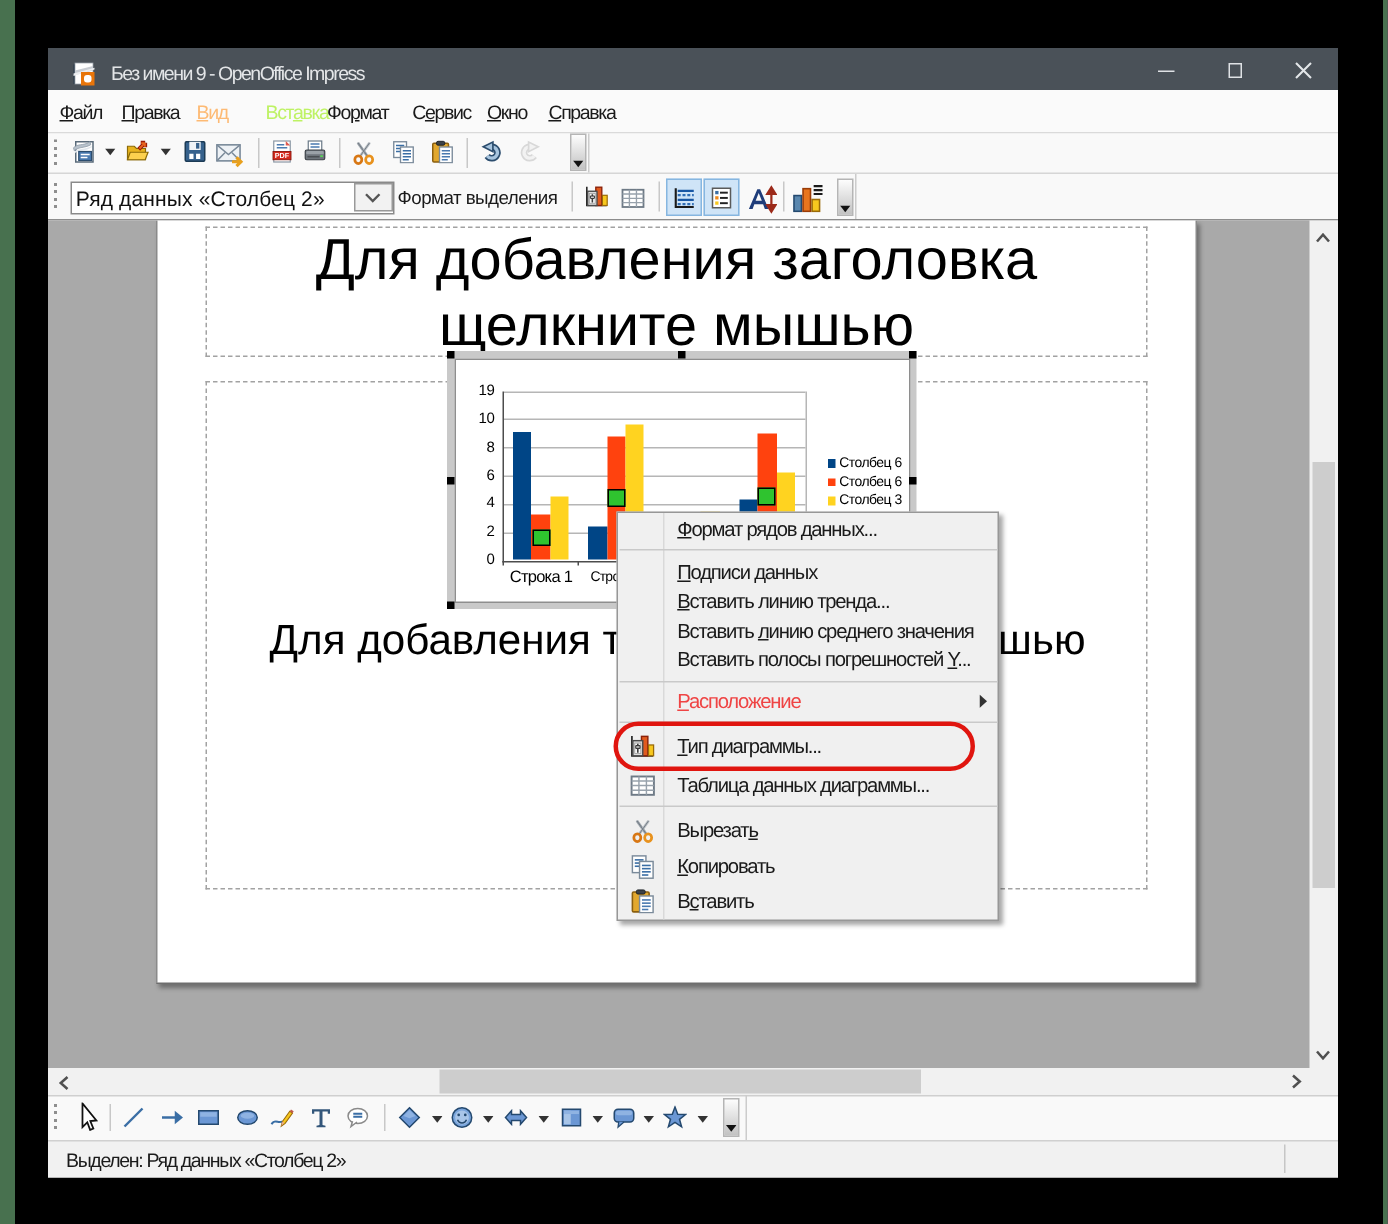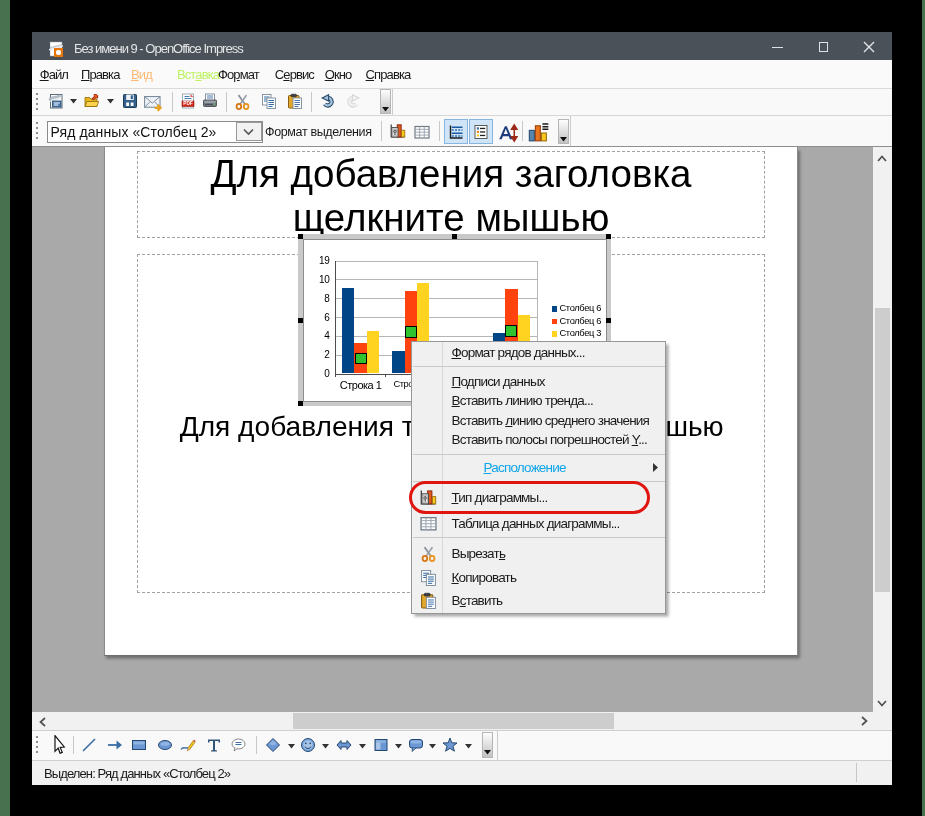--- a/index.html
+++ b/index.html
@@ -255,21 +255,21 @@
 <div class="tx" style="left:559.5px;top:328px;width:45px;height:11px;font-size:9.3px;letter-spacing:-0.35px;color:#000;">Столбец 3</div>
 <div class="abs" style="left:411px;top:340.5px;width:255px;height:273.5px;background:#f0f0f0;border:1px solid #979797;box-shadow:2.5px 2.5px 3px rgba(0,0,0,0.35);"></div>
 <div class="abs" style="left:441.5px;top:341.5px;width:1px;height:271.5px;background:#d9d9d9;"></div>
 <div class="tx" style="left:451.5px;top:345.0px;width:210px;height:15px;font-size:13.5px;letter-spacing:-0.8px;color:#1a1a1a;"><span style="text-decoration:underline">Ф</span>ормат рядов данных...</div>
 <div class="abs" style="left:412.5px;top:365.5px;width:252.5px;height:1px;background:#c9c9c9;"></div>
 <div class="tx" style="left:451.5px;top:373.5px;width:210px;height:15px;font-size:13.5px;letter-spacing:-0.8px;color:#1a1a1a;"><span style="text-decoration:underline">П</span>одписи данных</div>
 <div class="tx" style="left:451.5px;top:393.1px;width:210px;height:15px;font-size:13.5px;letter-spacing:-0.8px;color:#1a1a1a;"><span style="text-decoration:underline">В</span>ставить линию тренда...</div>
 <div class="tx" style="left:451.5px;top:412.9px;width:210px;height:15px;font-size:13.5px;letter-spacing:-0.8px;color:#1a1a1a;">Вставить <span style="text-decoration:underline">л</span>инию среднего значения</div>
 <div class="tx" style="left:451.5px;top:431.9px;width:210px;height:15px;font-size:13.5px;letter-spacing:-0.8px;color:#1a1a1a;">Вставить полосы погрешностей <span style="text-decoration:underline">Y</span>...</div>
 <div class="abs" style="left:412.5px;top:454px;width:252.5px;height:1px;background:#c9c9c9;"></div>
-<div class="tx" style="left:451.5px;top:460.0px;width:210px;height:15px;font-size:13.5px;letter-spacing:-0.8px;color:#0ea5e9;margin-left:32px;"><span style="text-decoration:underline">Р</span>асположение</div>
+<div class="tx" style="left:451.5px;top:460.0px;width:210px;height:15px;font-size:13.5px;letter-spacing:-0.8px;color:#ef4444;"><span style="text-decoration:underline">Р</span>асположение</div>
 <svg class="abs" style="left:653px;top:463px" width="5" height="9" viewBox="0 0 5 9">
     <path d="M0 0 L5 4.5 L0 9 Z" fill="#333"></path>
   </svg>
 <div class="abs" style="left:412.5px;top:481px;width:252.5px;height:1px;background:#c9c9c9;"></div>
 <div class="tx" style="left:451.5px;top:490.0px;width:210px;height:15px;font-size:13.5px;letter-spacing:-0.8px;color:#1a1a1a;"><span style="text-decoration:underline">Т</span>ип диаграммы...</div>
 <div class="tx" style="left:451.5px;top:515.7px;width:210px;height:15px;font-size:13.5px;letter-spacing:-0.8px;color:#1a1a1a;">Таблица <span style="text-decoration:underline">д</span>анных диаграммы...</div>
 <div class="abs" style="left:412.5px;top:536.8px;width:252.5px;height:1px;background:#c9c9c9;"></div>
 <div class="tx" style="left:451.5px;top:545.9px;width:210px;height:15px;font-size:13.5px;letter-spacing:-0.8px;color:#1a1a1a;">Вырезат<span style="text-decoration:underline">ь</span></div>
 <div class="tx" style="left:451.5px;top:569.5px;width:210px;height:15px;font-size:13.5px;letter-spacing:-0.8px;color:#1a1a1a;"><span style="text-decoration:underline">К</span>опировать</div>
 <div class="tx" style="left:451.5px;top:592.9px;width:210px;height:15px;font-size:13.5px;letter-spacing:-0.8px;color:#1a1a1a;">В<span style="text-decoration:underline">с</span>тавить</div>

